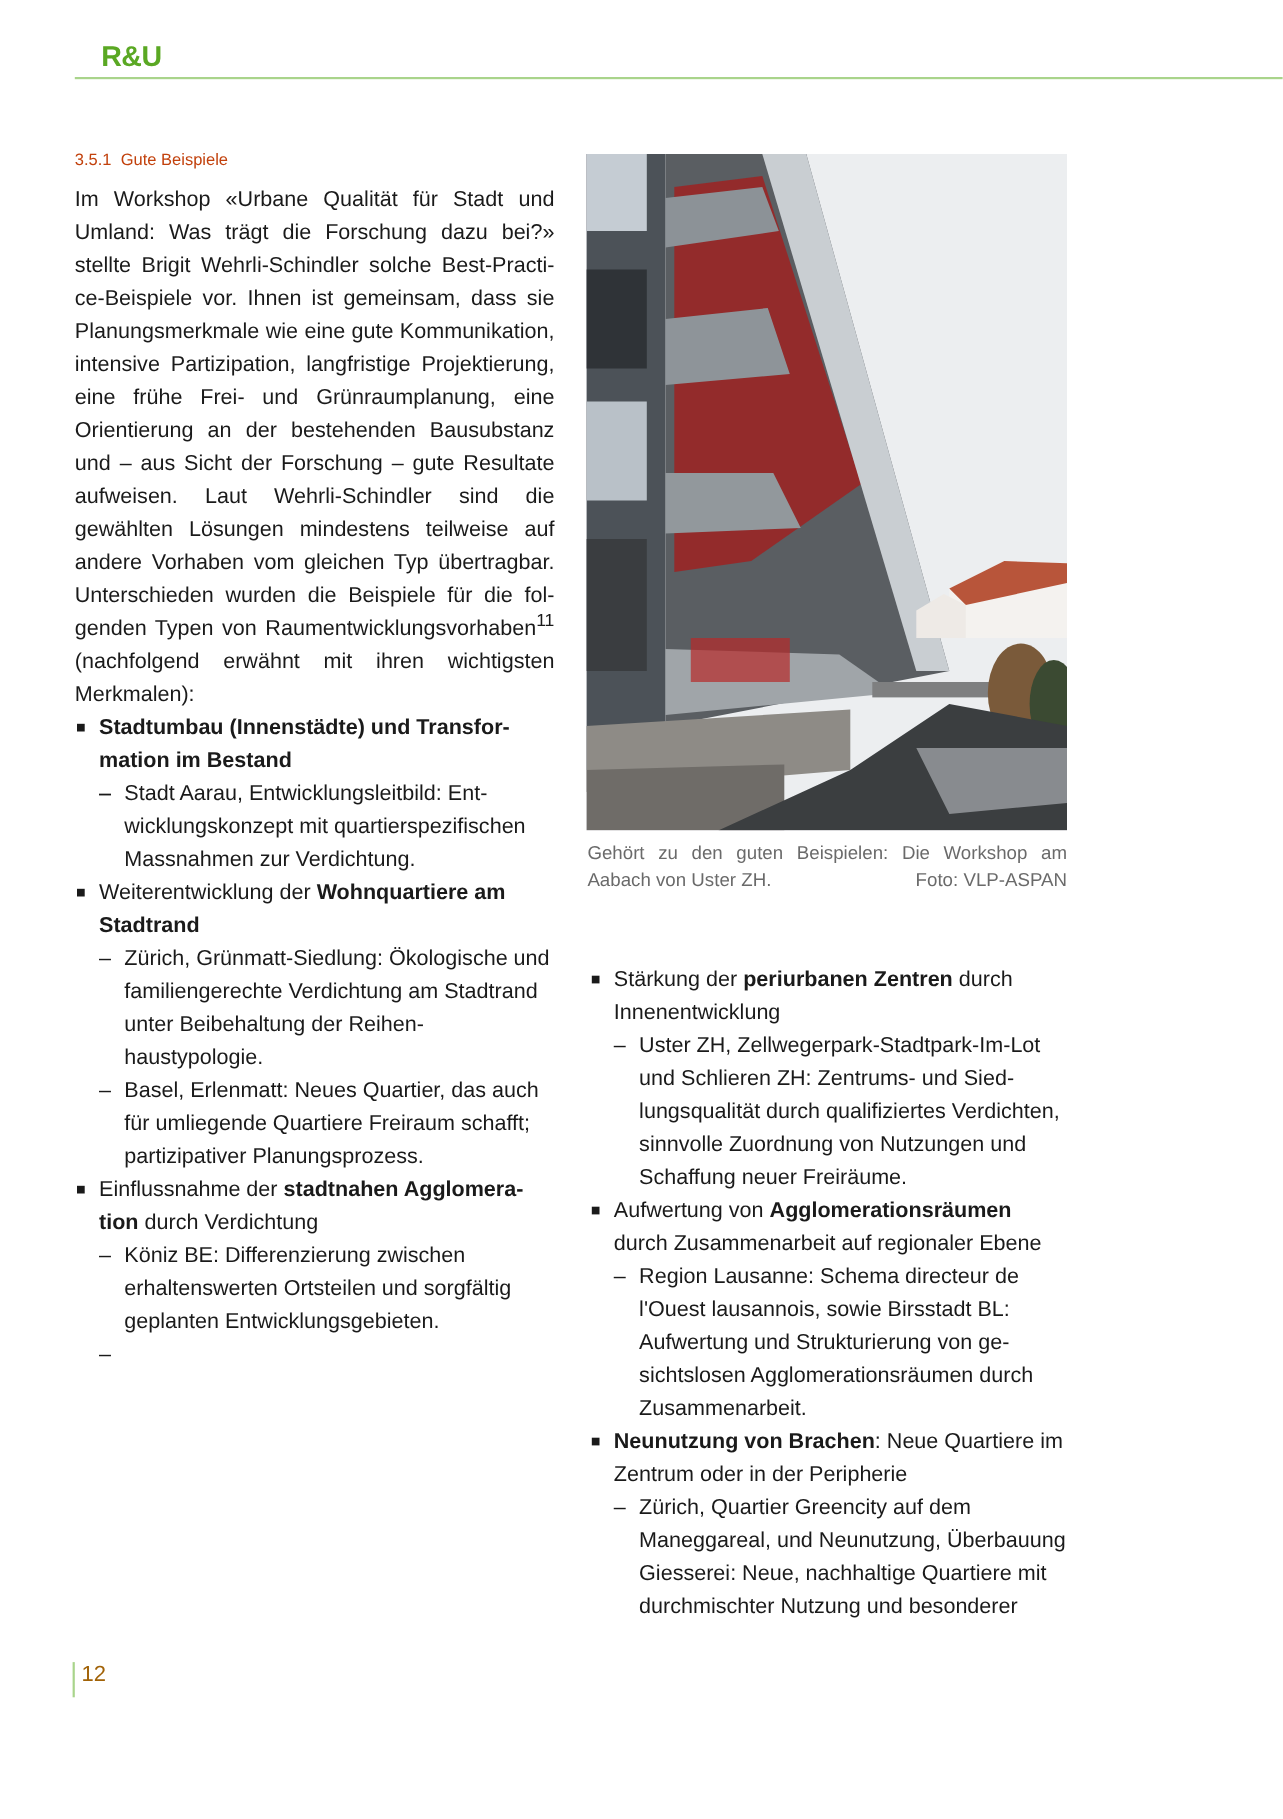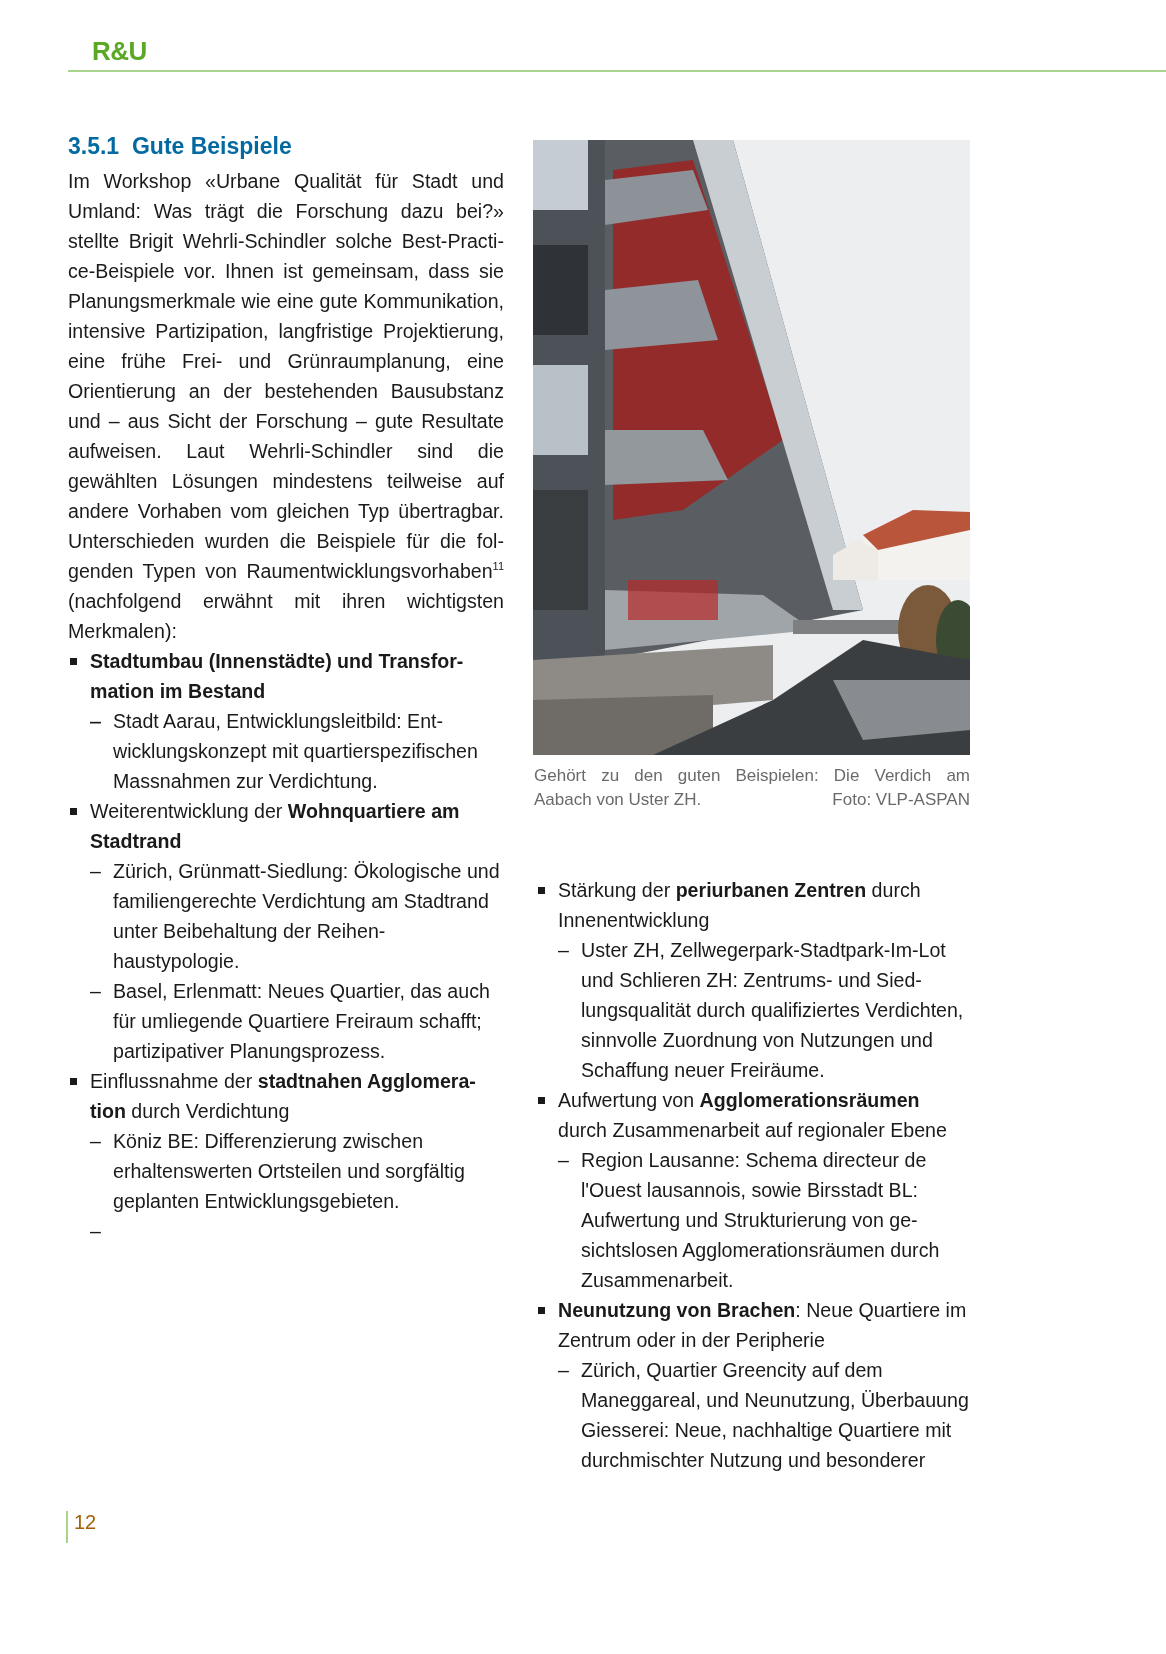--- a/index.html
+++ b/index.html
@@ -5,23 +5,23 @@
   html, body { margin:0; padding:0; background:#ffffff; }
   body { width:1166px; height:1654px; position:relative; overflow:hidden;
          font-family:"Liberation Sans", "DejaVu Sans", sans-serif; color:#1a1a1a; }
   .header-label { position:absolute; left:68px; top:36px; font-size:26px; font-weight:bold;
                   color:#5aa823; letter-spacing:-0.5px;margin-left:24px; }
   .header-rule { position:absolute; left:68px; top:70px; right:0; height:2px; background:#a9d48b; }
 
   .col-left { position:absolute; left:68px; top:130px; width:436px; }
   .col-right { position:absolute; left:536px; top:875px; width:436px; }
 
-  .section-title { font-size:23px; font-weight:bold; color:#0369a1; margin:0 0 4px 0; line-height:32px; }
+  .section-title { font-size:15px; font-weight:normal; color:#c2410c; margin:0 0 4px 0; line-height:32px; }
   .para { font-size:19.6px; line-height:30px; text-align:justify; margin:0; hyphens:manual; }
-  .para sup { font-size:11px; vertical-align:super; line-height:0; }
+  .para sup { font-size:16px; vertical-align:super; line-height:0; }
 
   ul.bullets { list-style:none; margin:0; padding:0; }
   ul.bullets > li { position:relative; padding-left:22px; font-size:19.6px; line-height:30px; }
   ul.bullets > li > .sq { position:absolute; left:2px; top:12px; width:7px; height:7px; background:#1a1a1a; }
   ul.dashes { list-style:none; margin:0; padding:0; }
   ul.dashes > li { position:relative; padding-left:23px; font-size:19.6px; line-height:30px; }
   ul.dashes > li > .dash { position:absolute; left:0; top:0; }
   b { font-weight:bold; }
 
   .photo { position:absolute; left:533px; top:140px; width:437px; height:615px; overflow:hidden;
@@ -94,21 +94,21 @@
 
     <polygon points="0,520 240,505 240,560 0,580" fill="#8e8b86"></polygon>
     <polygon points="0,560 180,555 180,615 0,615" fill="#6f6c68"></polygon>
 
     <polygon points="120,615 240,560 330,500 437,520 437,615" fill="#3b3e40"></polygon>
     <polygon points="300,540 437,540 437,590 330,600" fill="#a9adb0" opacity="0.7"></polygon>
   </svg>
 </div>
 
 <div class="caption">
-  <span class="line1">Gehört zu den guten Beispielen: Die Verdich am</span>
+  <span class="line1">Gehört zu den guten Beispielen: Die Workshop am</span>
   <span class="line2">
     <span>Aabach von Uster ZH.</span>
     <span>Foto: VLP-ASPAN</span>
   </span>
 </div>
 
 <div class="col-right">
   <ul class="bullets" id="right-list">
       <li><span class="sq"></span><span>Stärkung der </span><b>periurbanen Zentren</b><span> durch Innenentwicklung</span><ul class="dashes">
           <li><span class="dash">–</span><span>Uster ZH, Zellwegerpark-Stadtpark-Im-Lot und Schlieren ZH: Zentrums- und Sied­lungsqualität durch qualifiziertes Verdich­ten, sinnvolle Zuordnung von Nutzungen und Schaffung neuer Freiräume.</span></li>

